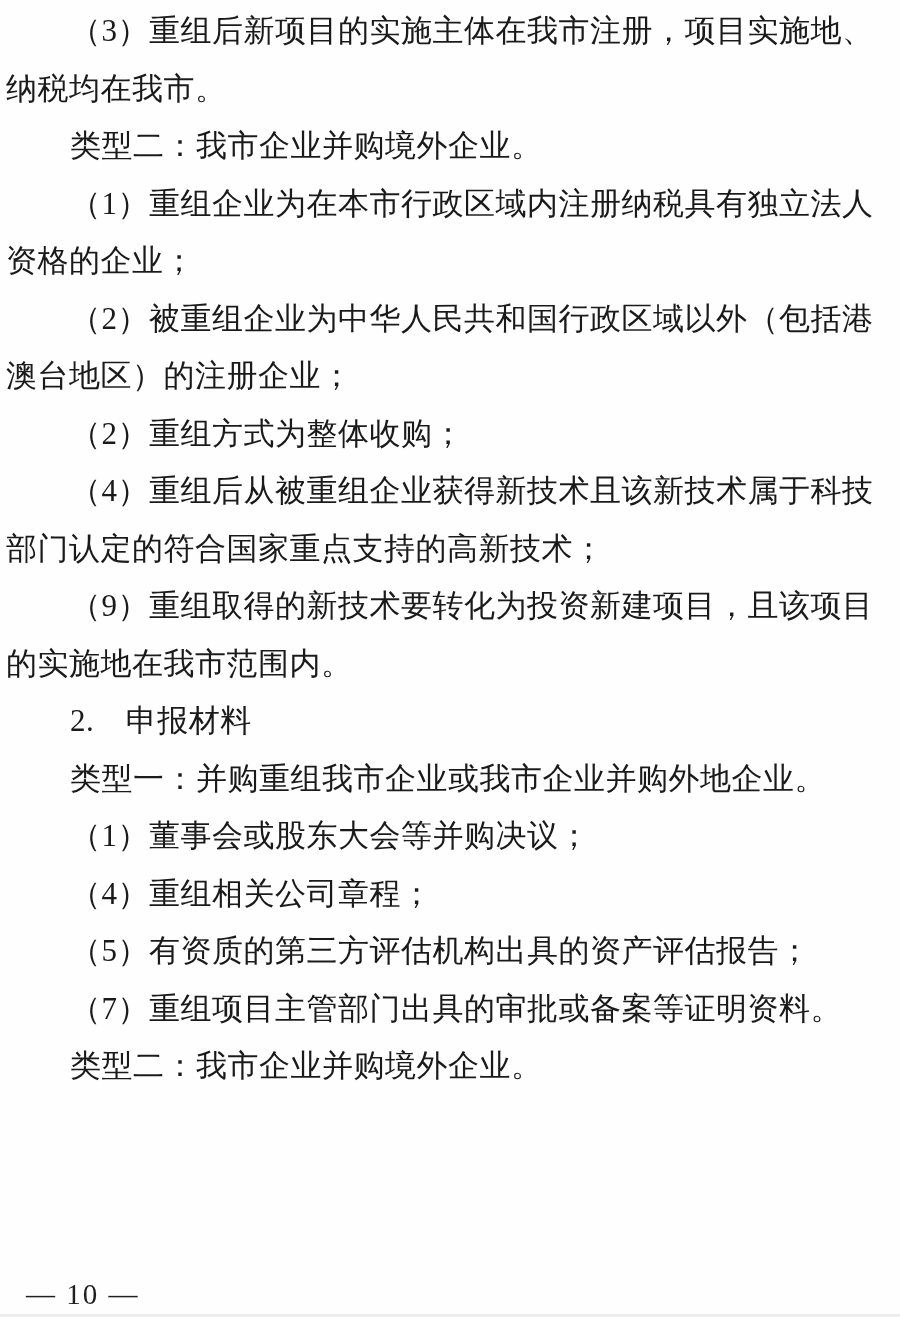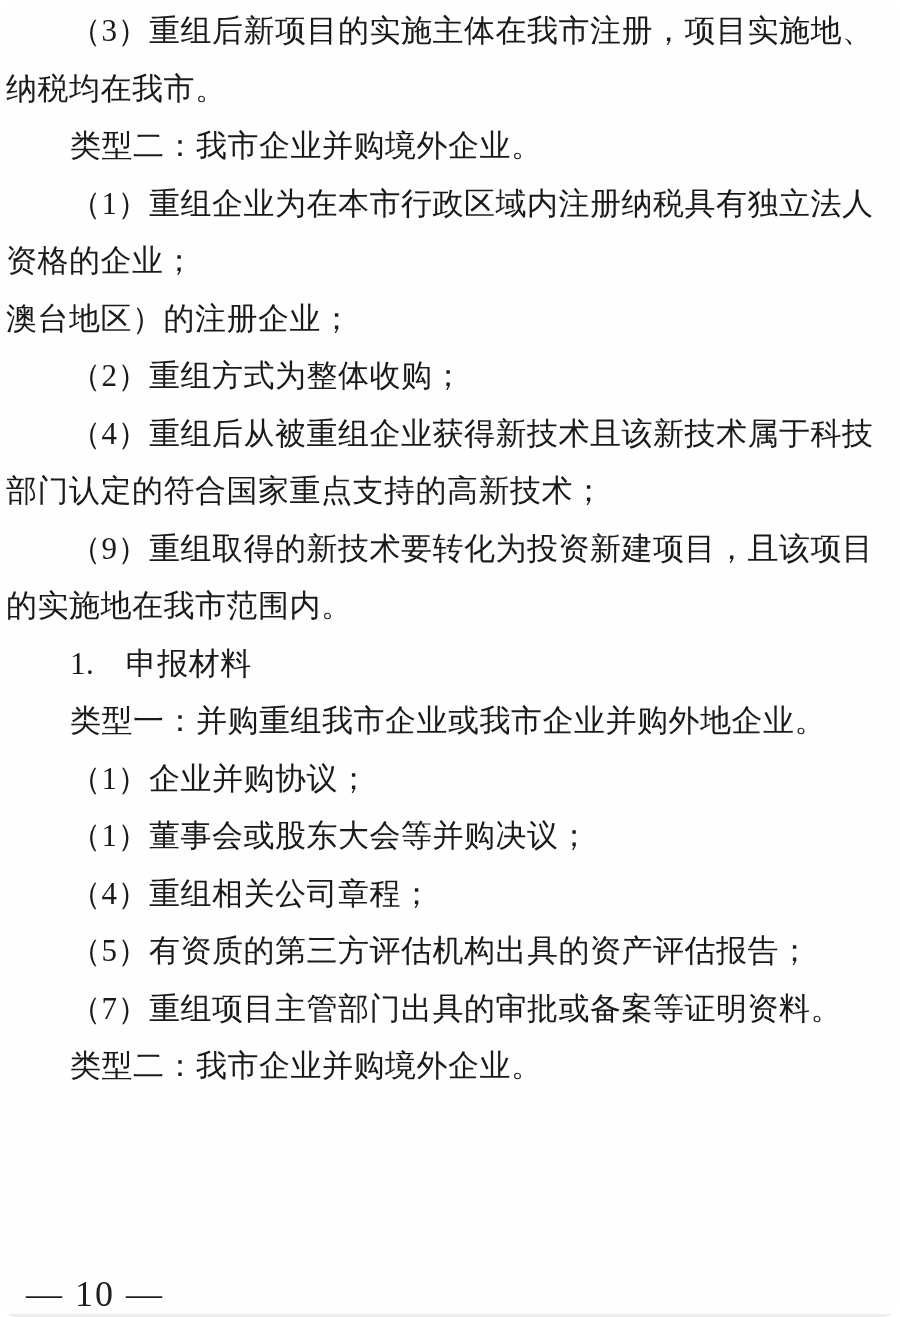--- a/index.html
+++ b/index.html
@@ -7,21 +7,20 @@
     padding: 0;
     background: #ffffff;
   }
   .page {
     position: relative;
     width: 900px;
     height: 1317px;
     overflow: hidden;
     background: #fefefe;
     font-family: "Liberation Serif", "DejaVu Serif", serif;
-    border-radius: 18px;
   }
   .doc-body {
     position: absolute;
     top: 2px;
     left: 6px;
     width: 880px;
     font-size: 31px;
     line-height: 57.5px;
     letter-spacing: 0.5px;
     color: #1a1a1a;
@@ -35,21 +34,21 @@
     text-align: left;
   }
   .line.indent {
     padding-left: 64px;
   }
   .page-footer {
     position: absolute;
     left: 26px;
     top: 1272px;
     height: 45px;
-    font-size: 36px;
+    font-size: 29px;
     line-height: 45px;
     letter-spacing: 2px;
     color: #1f1f1f;
   }
   .bottom-edge {
     position: absolute;
     left: 0;
     bottom: 0;
     width: 900px;
     height: 3px;
@@ -66,41 +65,39 @@
         <div class="line">纳税均在我市。</div>
       </div>
       <div class="paragraph">
         <div class="line indent">类型二：我市企业并购境外企业。</div>
       </div>
       <div class="paragraph">
         <div class="line indent">（1）重组企业为在本市行政区域内注册纳税具有独立法人</div>
         <div class="line">资格的企业；</div>
       </div>
       <div class="paragraph">
+        <div class="line indent">（2）被重组企业为中华人民共和国行政区域以外（包括港</div>
         <div class="line">澳台地区）的注册企业；</div>
       </div>
       <div class="paragraph">
         <div class="line indent">（2）重组方式为整体收购；</div>
       </div>
       <div class="paragraph">
         <div class="line indent">（4）重组后从被重组企业获得新技术且该新技术属于科技</div>
         <div class="line">部门认定的符合国家重点支持的高新技术；</div>
       </div>
       <div class="paragraph">
         <div class="line indent">（9）重组取得的新技术要转化为投资新建项目，且该项目</div>
         <div class="line">的实施地在我市范围内。</div>
       </div>
       <div class="paragraph">
-        <div class="line indent">1.　申报材料</div>
+        <div class="line indent">2.　申报材料</div>
       </div>
       <div class="paragraph">
         <div class="line indent">类型一：并购重组我市企业或我市企业并购外地企业。</div>
-      </div>
-      <div class="paragraph">
-        <div class="line indent">（1）企业并购协议；</div>
       </div>
       <div class="paragraph">
         <div class="line indent">（1）董事会或股东大会等并购决议；</div>
       </div>
       <div class="paragraph">
         <div class="line indent">（4）重组相关公司章程；</div>
       </div>
       <div class="paragraph">
         <div class="line indent">（5）有资质的第三方评估机构出具的资产评估报告；</div>
       </div>

